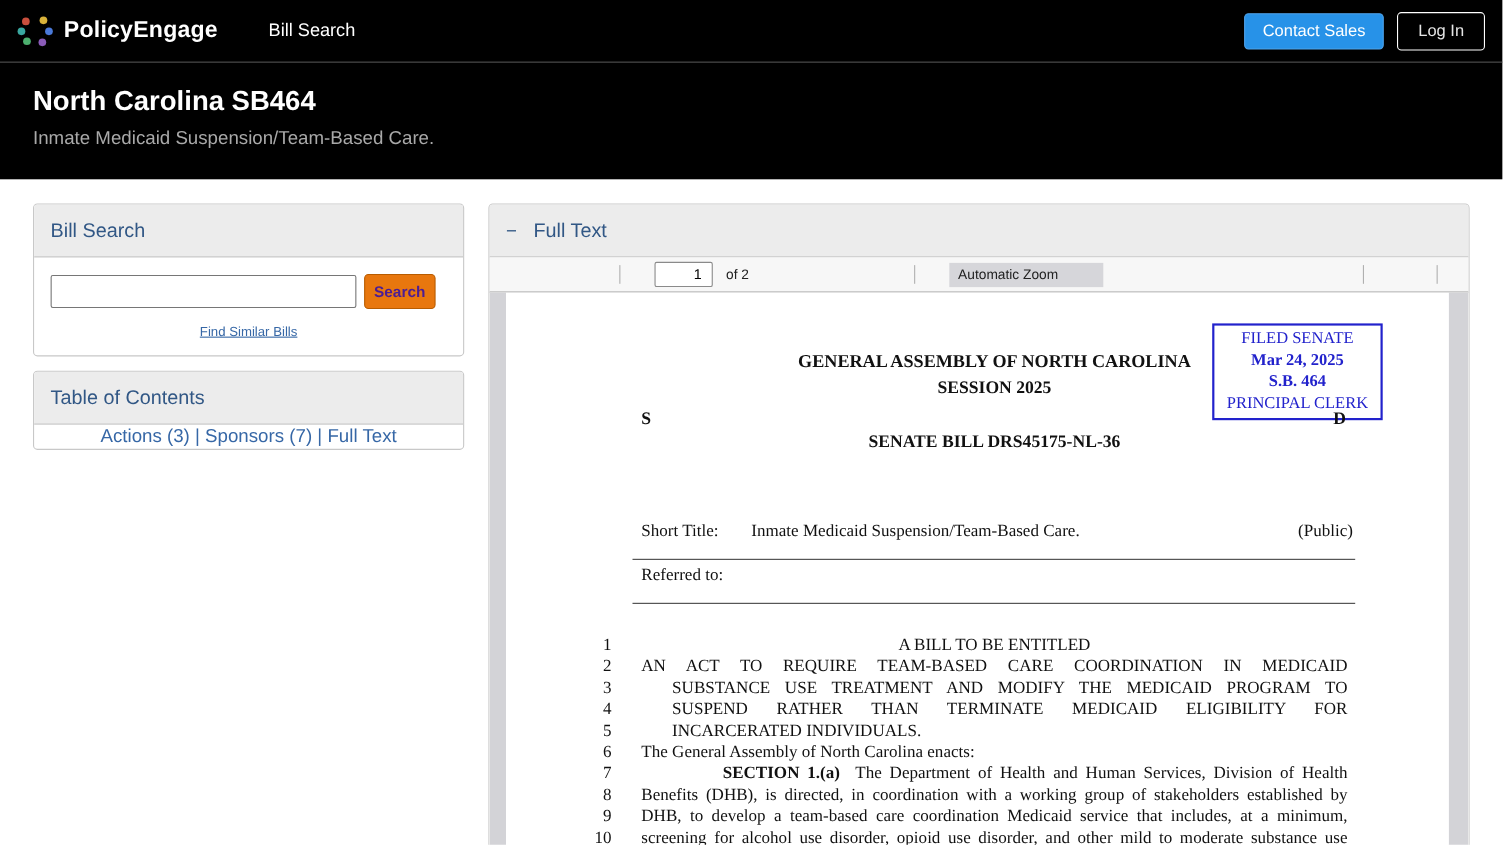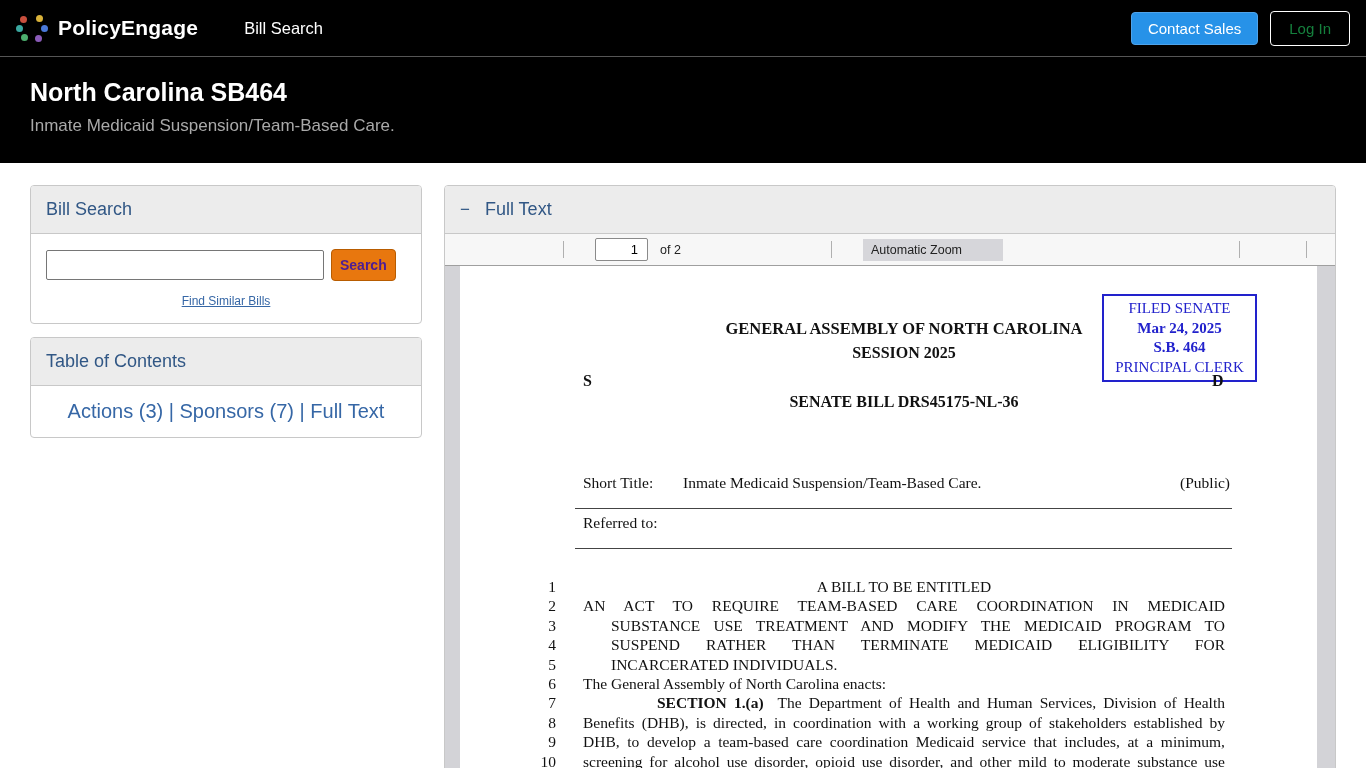--- a/index.html
+++ b/index.html
@@ -10,21 +10,21 @@
   .navbar { height:57px; background:#000; display:flex; align-items:center;
             padding:0 16px; border-bottom:1px solid #555; }
   .logo { position:relative; width:32px; height:32px; flex:none; }
   .logo i { position:absolute; width:7px; height:7px; border-radius:50%; }
   .brand { color:#fff; font-size:21px; font-weight:bold; margin-left:10px; letter-spacing:.2px; }
   .nav-item { color:#fff; font-size:16.5px; margin-left:46px; cursor:pointer; }
   .nav-spacer { flex:1; }
   .btn-contact { background:#2792e8; border:1px solid #4fa3ea; color:#fff; font-size:15px;
                  padding:7px 16px; border-radius:4px; cursor:pointer;
                  font-family:"Liberation Sans", sans-serif; }
-  .btn-login { background:#000; border:1px solid #fff; color:#15803d; font-size:15px;
+  .btn-login { background:#000; border:1px solid #fff; color:#e5e5e5; font-size:15px;
                padding:8px 18px; border-radius:4px; margin-left:12px; cursor:pointer;
                font-family:"Liberation Sans", sans-serif; }
 
   
   .hero { background:#000; padding:21px 30px 27px 30px; }
   .hero-title { color:#fff; font-size:25px; font-weight:600; }
   .hero-sub { color:#a9a9a9; font-size:17px; margin-top:9px; }
 
   
   .content { display:flex; padding:22px 30px 0 30px; gap:22px; }
@@ -41,21 +41,21 @@
   .bs-row { display:flex; align-items:center; }
   .bs-input { width:278px; height:30px; border:1px solid #767676; border-radius:2px;
               font-size:14px; padding:0 6px; }
   .btn-search { margin-left:7px; background:#e8770e; border:1px solid #b85c00; color:#4c1d95;
                 font-weight:bold; font-size:14px; padding:7px 8px; border-radius:4px;
                 cursor:pointer; font-family:"Liberation Sans", sans-serif; }
   .find-similar { display:block; text-align:center; margin-top:13px; font-size:12px;
                   color:#3667a6; text-decoration:underline; }
 
   
-  .toc-body { padding:14px 10px; text-align:center; font-size:20px; color:#3667a6; }
+  .toc-body { padding:1px 10px; text-align:center; font-size:17px; color:#3667a6; }
   .toc-link { color:#3667a6; text-decoration:none; cursor:pointer; }
 
   
   .ft-head { display:flex; align-items:center; background:#ececec;
              border-bottom:1px solid #c8c8c8; padding:13px 15px; }
   .ft-collapse { color:#315785; font-size:17px; margin-right:15px; cursor:pointer; }
   .ft-title { color:#315785; font-size:18px; }
 
   
   .pdf-toolbar { position:relative; height:32px; background:#f7f7f7;

